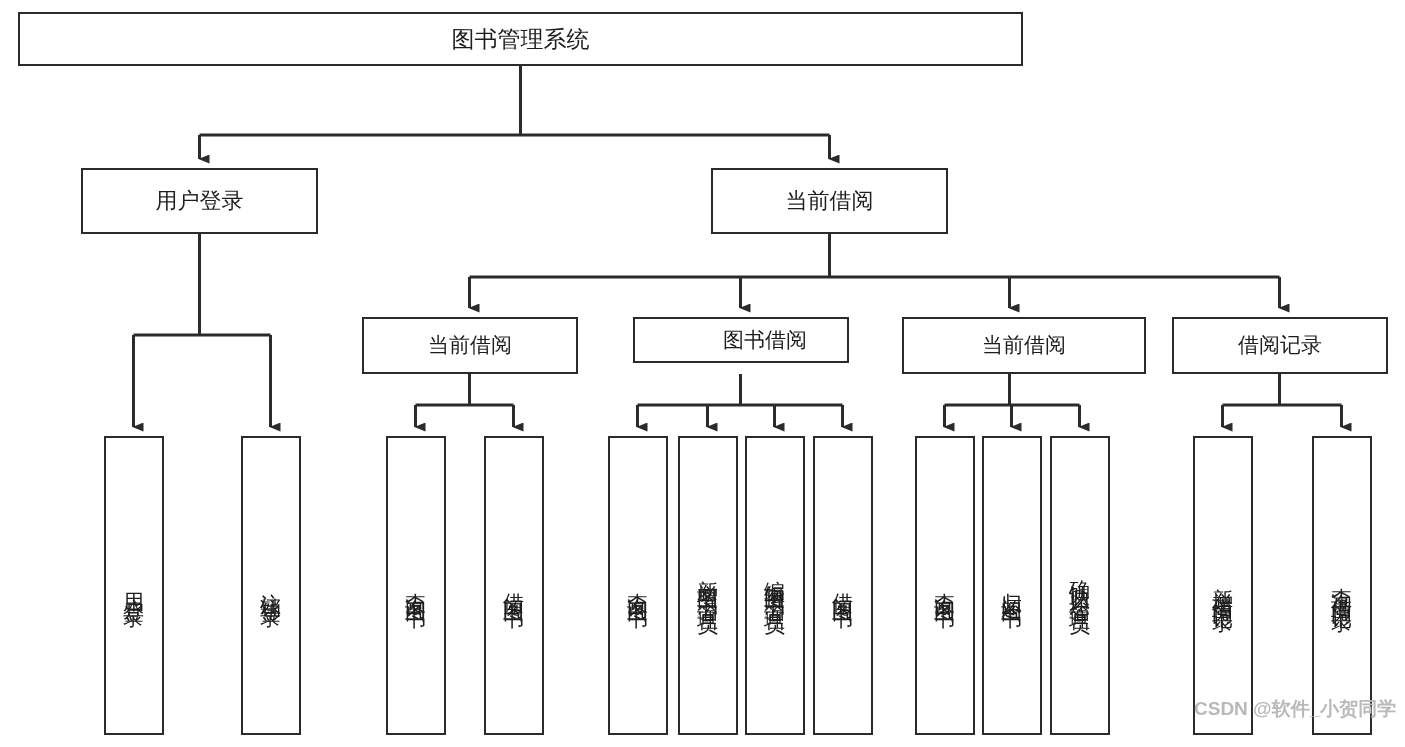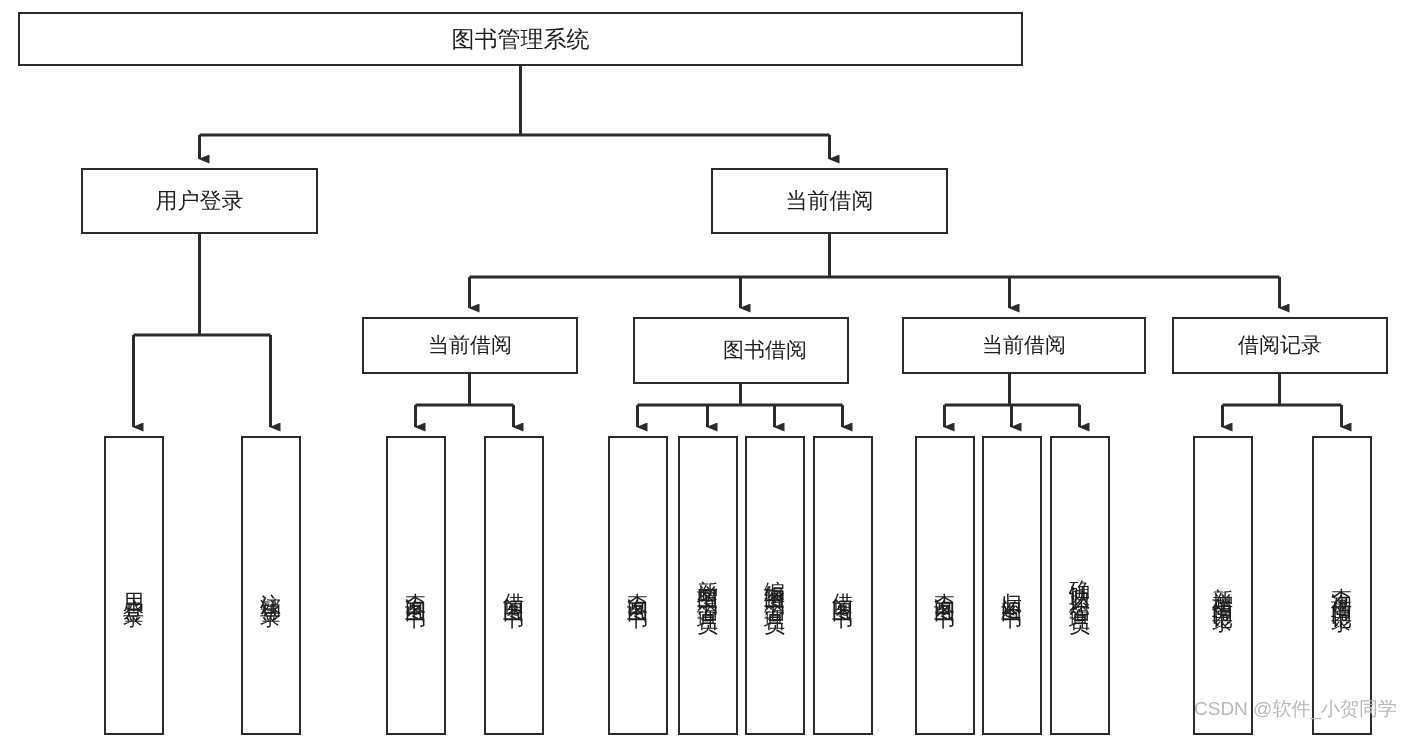--- a/index.html
+++ b/index.html
@@ -132,21 +132,21 @@
   <div class="node lvl2" style="left:81px; top:168px; width:237px; height:66px;">
     <span class="lbl">用户登录</span>
   </div>
   <div class="node lvl2" style="left:711px; top:168px; width:237px; height:66px;">
     <span class="lbl">当前借阅</span>
   </div>
 
   <div class="node lvl3" style="left:362px; top:317px; width:216px; height:57px;">
     <span class="lbl">当前借阅</span>
   </div>
-  <div class="node lvl3" style="left:633px; top:317px; width:216px; height:67px;padding-left:48px;">
+  <div class="node lvl3" style="left:633px; top:317px; width:216px; height:46px;padding-left:48px;">
     <span class="lbl">图书借阅</span>
   </div>
   <div class="node lvl3" style="left:902px; top:317px; width:244px; height:57px;">
     <span class="lbl">当前借阅</span>
   </div>
   <div class="node lvl3" style="left:1172px; top:317px; width:216px; height:57px;align-items:center;">
     <span class="lbl">借阅记录</span>
   </div>
 
   <div class="node leaf" style="left:104px; top:436px; width:60px; height:299px;">
@@ -186,15 +186,15 @@
     <span class="lbl" style="margin-top: 125px;">确认归还（管理员）</span>
   </div>
 
   <div class="node leaf" style="left:1193px; top:436px; width:60px; height:299px;">
     <span class="lbl" style="margin-top: 132.5px;">新增借阅记录</span>
   </div>
   <div class="node leaf" style="left:1312px; top:436px; width:60px; height:299px;">
     <span class="lbl" style="margin-top: 132.5px;">查询借阅记录</span>
   </div>
 
-  <div class="watermark" style="left:1194px; top:696px;">CSDN @软件_小贺同学</div>
+  <div class="watermark" style="left:1194px; top:696px;font-weight:bold;">CSDN @软件_小贺同学</div>
 
 </div>
 
 </body></html>

